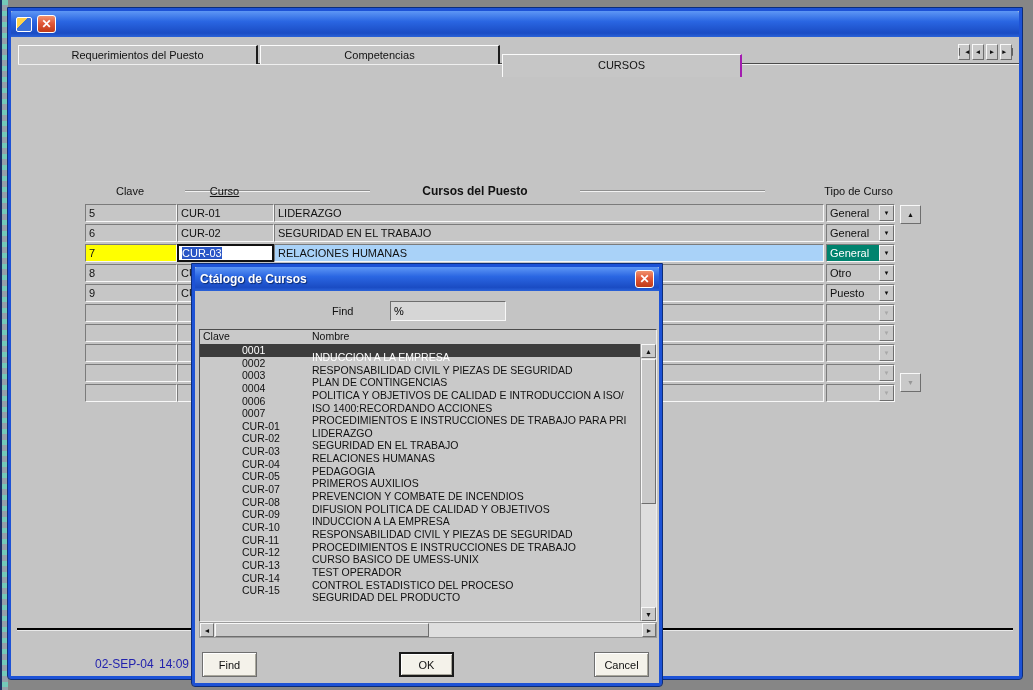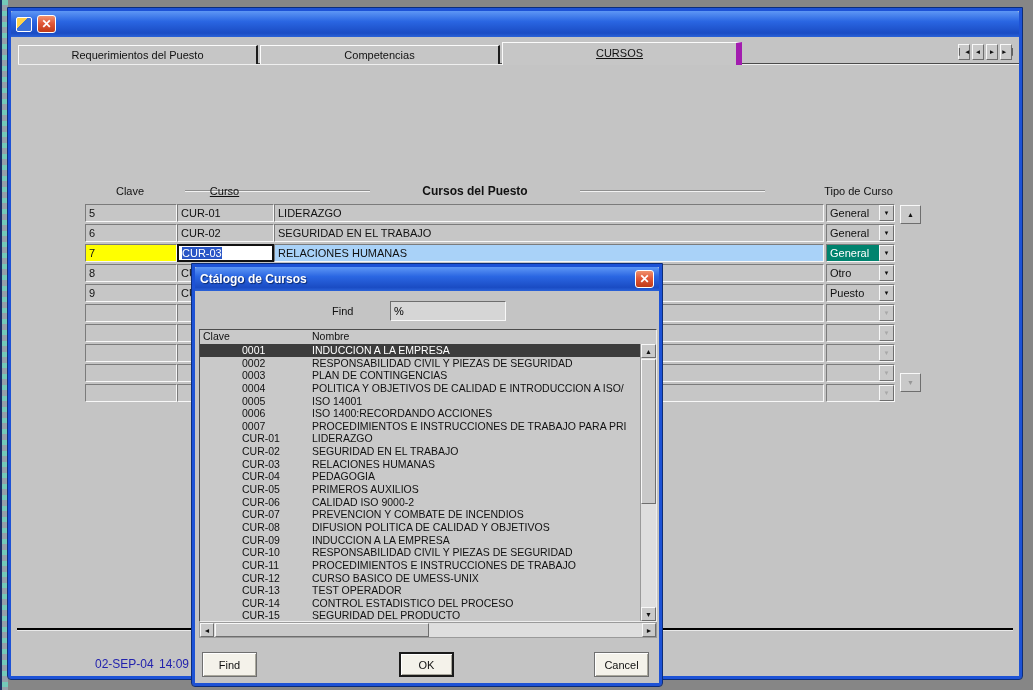--- a/index.html
+++ b/index.html
@@ -24,21 +24,21 @@
     background:linear-gradient(180deg,#f0926d 0%,#e2593a 45%,#c03a17 100%);
     color:#fff; font-weight:bold; font-size:12px; line-height:16px; text-align:center; cursor:pointer; }
 
   .content { position:relative; width:100%; height:calc(100% - 26px); }
 
   
   .tab-strip { position:absolute; left:7px; top:5px; width:1001px; height:23px; }
   .tab-baseline { position:absolute; left:0; bottom:0; width:100%; border-top:1px solid #4a4a4a; border-bottom:1px solid #efefef; }
   .tab { position:absolute; top:3px; height:19px; width:240px; text-align:center; line-height:18px;
     background:#c6c6c6; border-top:1px solid #fbfbfb; border-left:1px solid #fbfbfb; border-right:2px solid #1c1c1c; cursor:pointer; }
-  .tab.active { top:0; height:23px; line-height:21px; z-index:3; border-right:6px solid #a21caf;text-decoration:underline; }
+  .tab.active { top:12px; height:23px; line-height:21px; z-index:3; border-right:2px solid #a21caf; }
   .rec-nav { position:absolute; right:6px; top:4px; display:flex; gap:2px; }
   .rec-nav .nav-btn { width:12px; height:16px; font-size:6.5px; line-height:14px; text-align:center; color:#111; cursor:pointer; padding:0; }
 
   
   .group-line-row { position:absolute; left:174px; top:147px; width:580px; display:flex; align-items:center;gap:44px; }
   .gline { flex:1; height:2px; border-top:1px solid #8f8f8f; border-bottom:1px solid #f2f2f2; }
   .group-label { padding:0 8px; font-weight:bold; font-size:12px; }
 
   
   .col-head { position:absolute; top:148px; font-size:11px; }
@@ -79,21 +79,21 @@
     border:1px solid; border-color:#6e6e6e #f8f8f8 #f8f8f8 #6e6e6e; font:11px "Liberation Sans",sans-serif; padding:2px 3px; }
 
   .listbox { position:absolute; left:4px; top:38px; width:458px; height:293px; background:#c9c9c9;
     border:1px solid; border-color:#4c4c4c #eee #eee #4c4c4c; overflow:hidden; }
   .list-head { position:relative; height:14px; font-size:10.5px; }
   .list-head span.h-clave { position:absolute; left:3px; }
   .list-head span.h-nombre { position:absolute; left:112px; }
   .list-rows { position:absolute; left:0; top:14px; right:16px; bottom:0; overflow:hidden; }
   .lrow { position:relative; height:12.65px; font-size:10.5px; line-height:12.5px; white-space:nowrap; cursor:pointer; }
   .lrow .l-clave { position:absolute; left:18px;padding-left:24px; }
-  .lrow .l-nombre { position:absolute; left:112px; right:2px; overflow:hidden; }
+  .lrow .l-nombre { position:absolute; left:112px; right:2px; overflow:hidden;margin-top:7px; }
   .lrow.selected { background:#3c3c3c; color:#fff; }
 
   .vscroll { position:absolute; right:0; top:14px; bottom:0; width:16px; background:#dedede; border-left:1px solid #9a9a9a; }
   .vscroll .arr { position:absolute; left:0; width:15px; height:14px; font-size:7px; line-height:13px; text-align:center; cursor:pointer; }
   .vscroll .arr.up { top:0; } .vscroll .arr.down { bottom:0; }
   .vscroll .thumb { position:absolute; left:0; top:15px; width:15px; height:145px; cursor:pointer; }
 
   .hscroll { position:absolute; left:4px; top:331px; width:458px; height:16px; background:#dedede; border:1px solid #9a9a9a; }
   .hscroll .arr { position:absolute; top:0; width:14px; height:14px; font-size:7px; line-height:13px; text-align:center; cursor:pointer; }
   .hscroll .arr.left { left:0; } .hscroll .arr.right { right:0; }
@@ -271,24 +271,20 @@
           </div>
           <div class="lrow">
             <span class="l-clave">0003</span>
             <span class="l-nombre">PLAN DE CONTINGENCIAS</span>
           </div>
           <div class="lrow">
             <span class="l-clave">0004</span>
             <span class="l-nombre">POLITICA Y OBJETIVOS DE CALIDAD E INTRODUCCION A ISO/</span>
           </div>
           <div class="lrow">
-            <span class="l-clave">0005</span>
-            <span class="l-nombre">ISO 14001</span>
-          </div>
-          <div class="lrow">
             <span class="l-clave">0006</span>
             <span class="l-nombre">ISO 1400:RECORDANDO ACCIONES</span>
           </div>
           <div class="lrow">
             <span class="l-clave">0007</span>
             <span class="l-nombre">PROCEDIMIENTOS E INSTRUCCIONES DE TRABAJO PARA PRI</span>
           </div>
           <div class="lrow">
             <span class="l-clave">CUR-01</span>
             <span class="l-nombre">LIDERAZGO</span>
@@ -301,24 +297,20 @@
             <span class="l-clave">CUR-03</span>
             <span class="l-nombre">RELACIONES HUMANAS</span>
           </div>
           <div class="lrow">
             <span class="l-clave">CUR-04</span>
             <span class="l-nombre">PEDAGOGIA</span>
           </div>
           <div class="lrow">
             <span class="l-clave">CUR-05</span>
             <span class="l-nombre">PRIMEROS AUXILIOS</span>
-          </div>
-          <div class="lrow">
-            <span class="l-clave">CUR-06</span>
-            <span class="l-nombre">CALIDAD ISO 9000-2</span>
           </div>
           <div class="lrow">
             <span class="l-clave">CUR-07</span>
             <span class="l-nombre">PREVENCION Y COMBATE DE INCENDIOS</span>
           </div>
           <div class="lrow">
             <span class="l-clave">CUR-08</span>
             <span class="l-nombre">DIFUSION POLITICA DE CALIDAD Y OBJETIVOS</span>
           </div>
           <div class="lrow">

